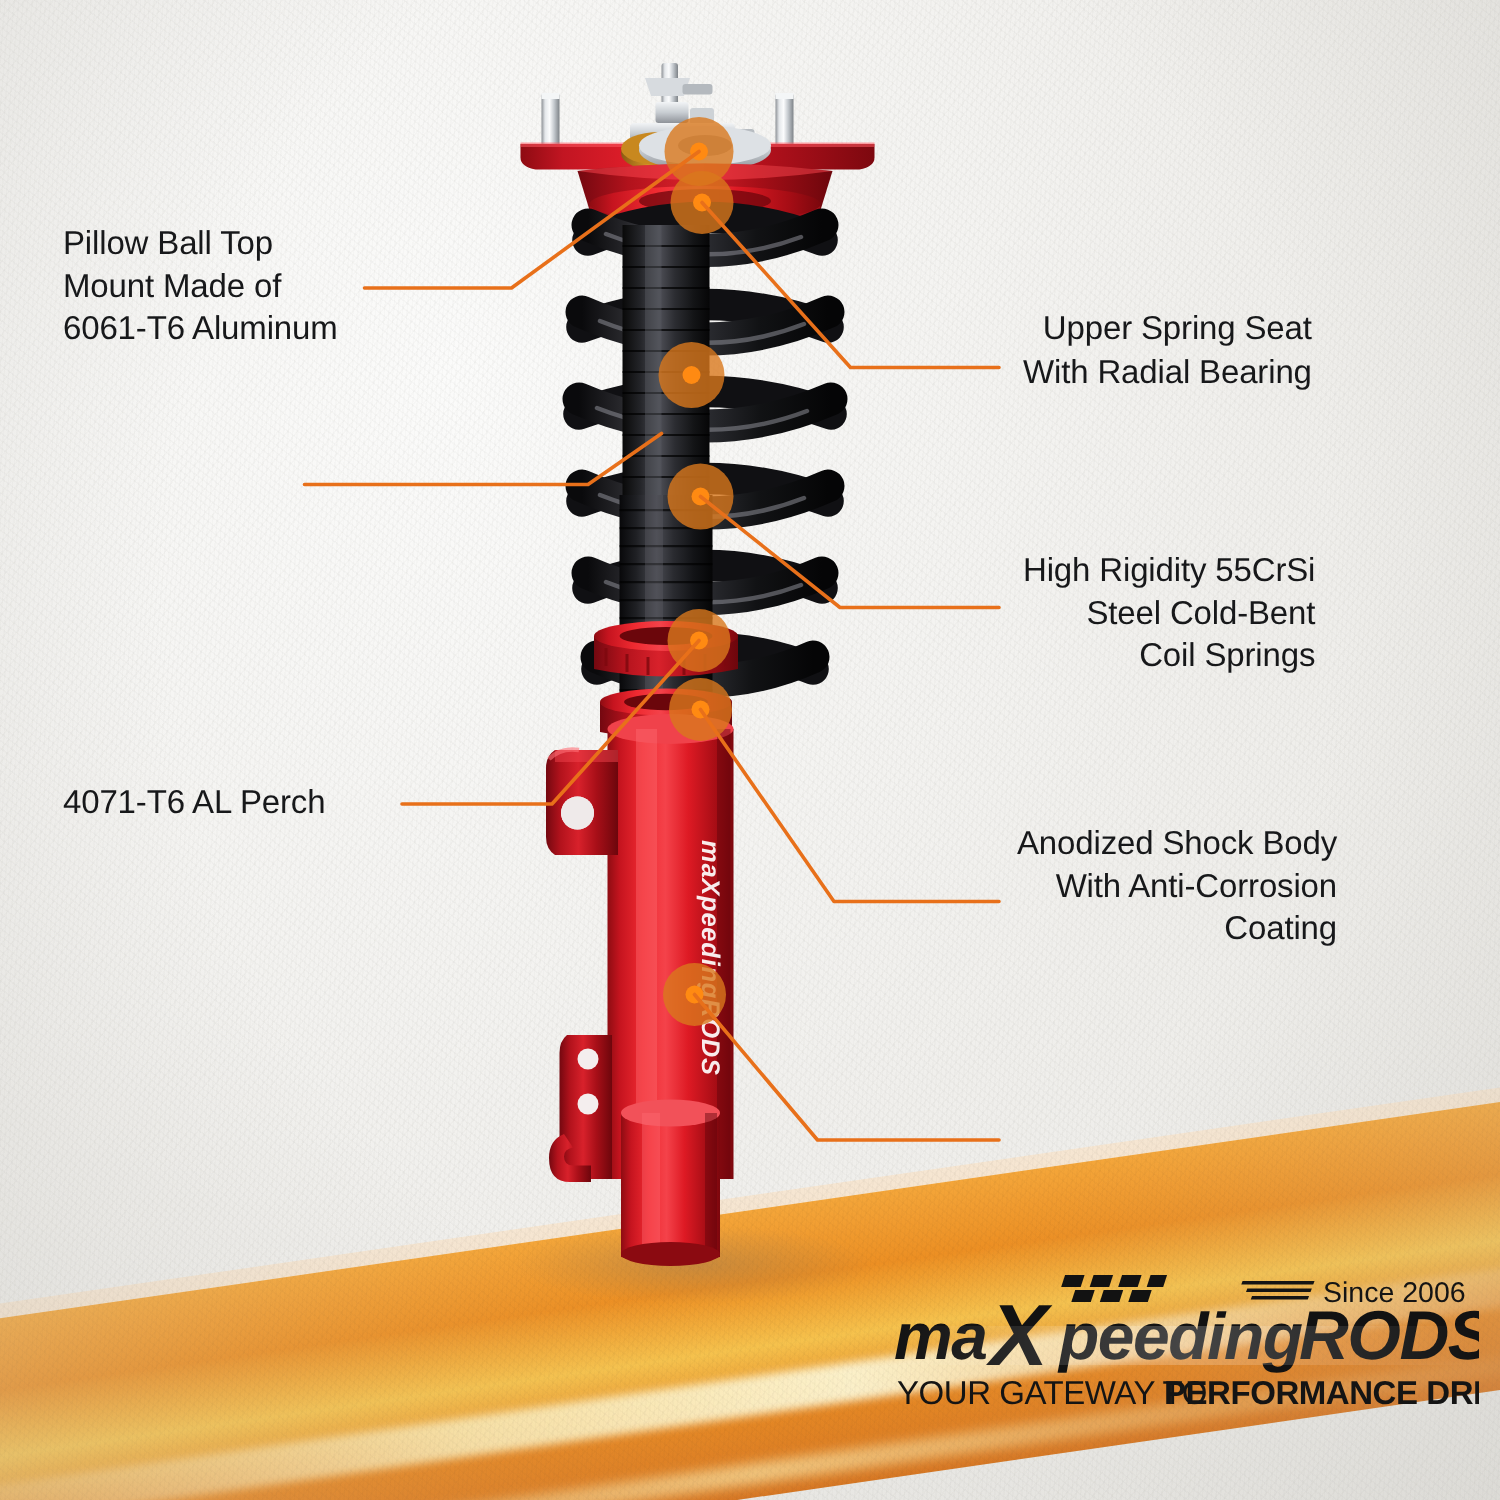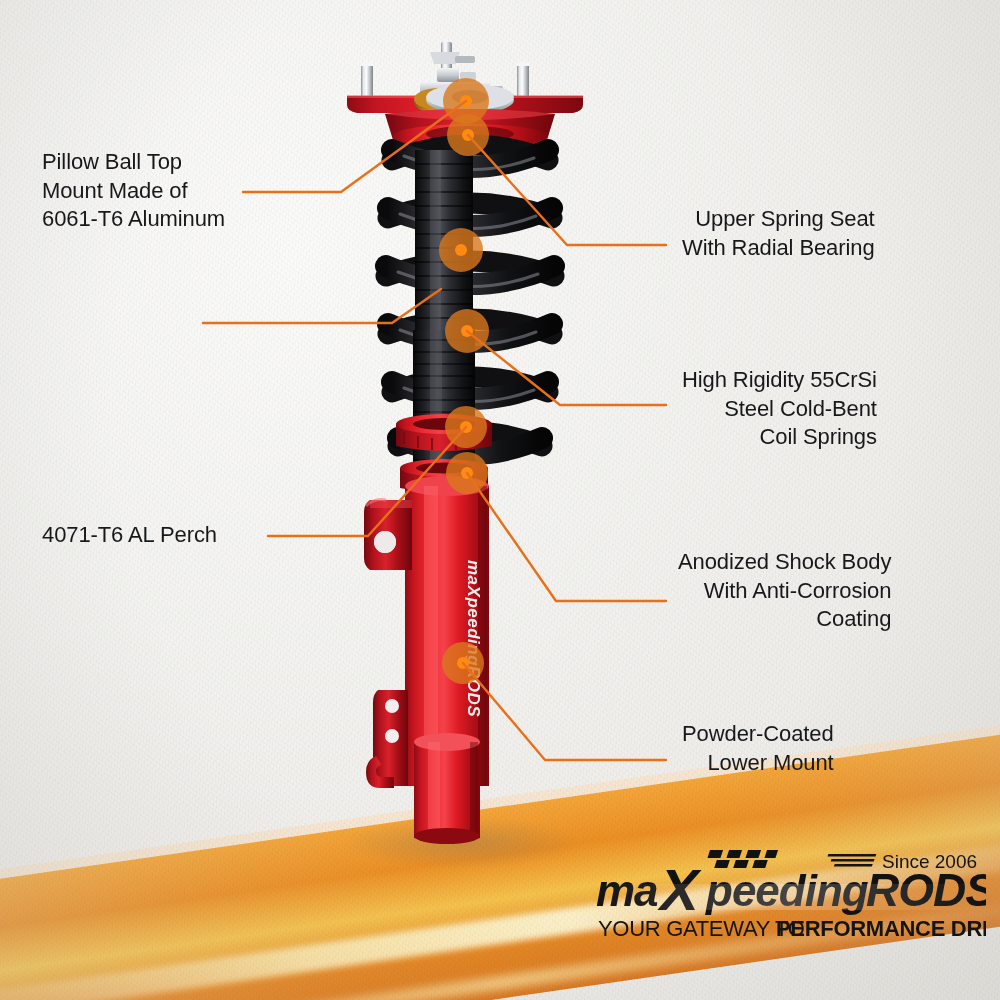--- a/index.html
+++ b/index.html
@@ -397,24 +397,20 @@
 Steel Cold-Bent
 Coil Springs</div>
   </div>
 
   <div class="callout right" style="left:678px; top:548px;">
     <div class="txt">Anodized Shock Body
 With Anti-Corrosion
 Coating</div>
   </div>
 
-  <div class="callout right" style="left:682px; top:720px;">
-    <div class="txt">Powder-Coated
-Lower Mount</div>
-  </div>
 
   <div id="logo">
     <svg viewBox="0 0 392 104" xmlns="http://www.w3.org/2000/svg">
       <defs>
         <linearGradient id="logoShine" x1="0" y1="0" x2="1" y2="0">
           <stop offset="0%" stop-color="#ffffff" stop-opacity=".0"></stop>
           <stop offset="50%" stop-color="#ffffff" stop-opacity=".22"></stop>
           <stop offset="100%" stop-color="#ffffff" stop-opacity=".0"></stop>
         </linearGradient>
       </defs>

